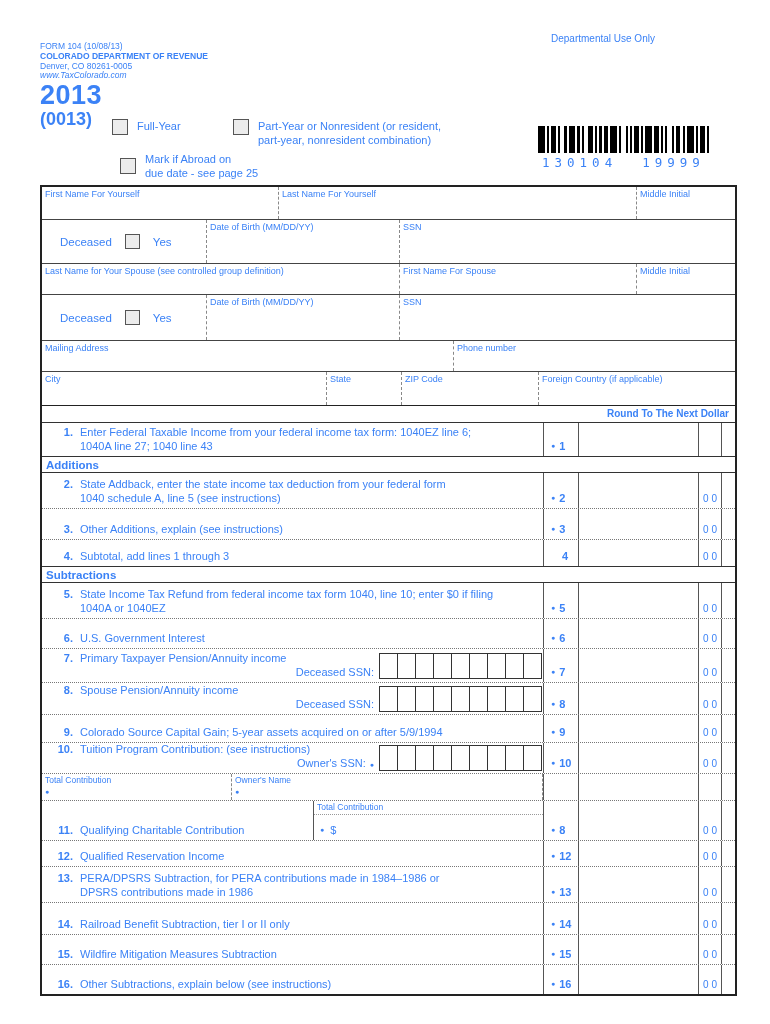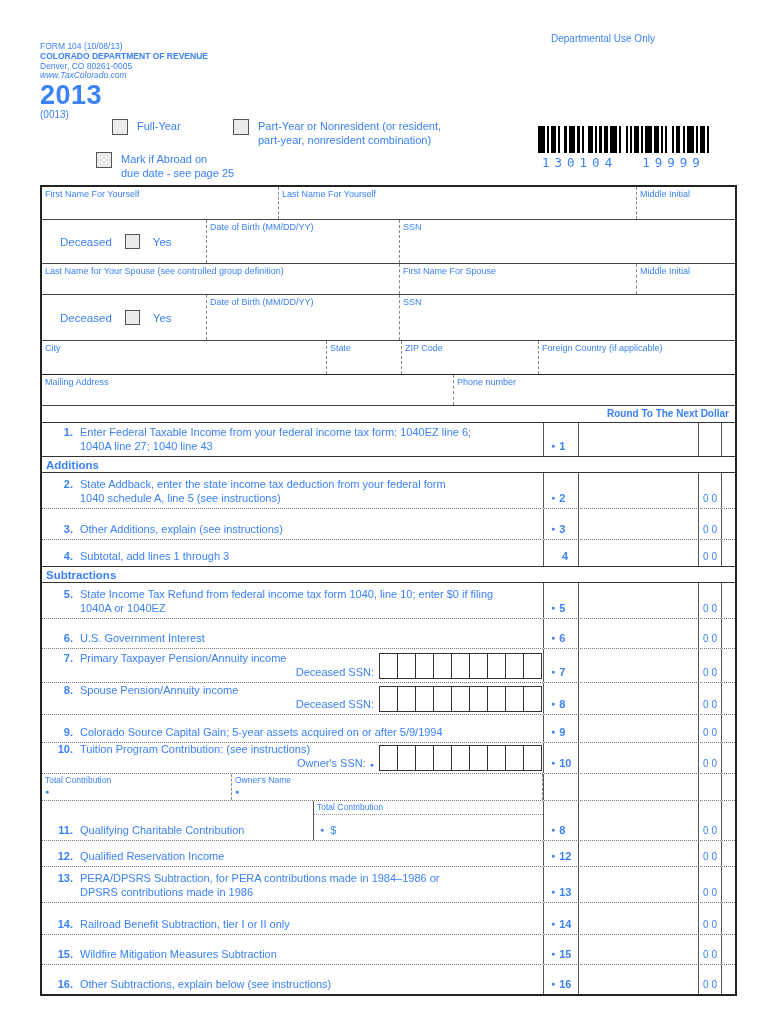--- a/index.html
+++ b/index.html
@@ -12,27 +12,27 @@
   }
   
   .abs { position:absolute; }
   .dept-use { left:551px; top:33px; font-size:10px; }
   .hdr-left { left:40px; top:42px; line-height:1.15; }
   .fc   { font-size:8.5px; }
   .dept { font-size:8.5px; font-weight:bold; }
   .addr { font-size:8.5px; }
   .web  { font-size:8.5px; font-style:italic; }
   .yr   { font-size:27px; font-weight:bold; line-height:1.05; letter-spacing:.5px; }
-  .fid  { font-size:10px; font-weight:normal; }
+  .fid  { font-size:18px; font-weight:bold; }
   .title { left:228px; top:57px; width:256px; text-align:center;
            font-size:19.5px; font-weight:bold; line-height:1.25; }
   .cb { display:flex; align-items:flex-start; gap:9px; }
   .cb-full   { left:112px; top:119px; }
   .cb-part   { left:233px; top:119px; }
-  .cb-abroad { left:96px; top:152px; }
+  .cb-abroad { left:120px; top:152px;align-items:center; }
   .box { width:16px; height:16px; border:1px solid #555; background:#ececec; flex:0 0 auto; }
   .cbl { font-size:11px; line-height:1.25; padding-top:1px; }
   .barcode { left:538px; top:126px; width:178px; }
   .bars { display:flex; height:27px; width:176px; }
   .bars div { height:100%; flex:0 0 auto; }
   .btxt { font-family:"DejaVu Sans Mono",monospace; font-size:12.5px;
           letter-spacing:5px; white-space:pre; padding:2px 0 0 4px; }
   
   .form-body { position:absolute; left:40px; top:185px; width:697px;
                border:2px solid #222; background:#fff; }
@@ -237,41 +237,41 @@
         </div>
       </div>
       <div class="icell" style="width:193px">
           <div class="ilab">Date of Birth (MM/DD/YY)</div>
         </div>
       <div class="icell" style="flex:1">
           <div class="ilab">SSN</div>
         </div>
     </div>
 
+    <div class="irow" style="height:31px">
+      <div class="icell" style="width:412px">
+          <div class="ilab">Mailing Address</div>
+        </div>
+      <div class="icell" style="flex:1">
+          <div class="ilab">Phone number</div>
+        </div>
+    </div>
+
     <div class="irow" style="height:34px; border-bottom:1px solid #222;">
       <div class="icell" style="width:285px">
           <div class="ilab">City</div>
         </div>
       <div class="icell" style="width:75px">
           <div class="ilab">State</div>
         </div>
       <div class="icell" style="width:137px">
           <div class="ilab">ZIP Code</div>
         </div>
       <div class="icell" style="flex:1">
           <div class="ilab">Foreign Country (if applicable)</div>
-        </div>
-    </div>
-
-    <div class="irow" style="height:31px">
-      <div class="icell" style="width:412px">
-          <div class="ilab">Mailing Address</div>
-        </div>
-      <div class="icell" style="flex:1">
-          <div class="ilab">Phone number</div>
         </div>
     </div>
 
     <div class="rnote">Round To The Next Dollar</div>
 
     <div class="lrow bsolid" style="height:34px">
       <div class="ldesc">
         <div class="ltext">
           <div class="t"><span class="no">1.</span><span>Enter Federal Taxable Income from your federal income tax form: 1040EZ line 6;</span></div>
           <div class="t t2">1040A line 27; 1040 line 43</div>

